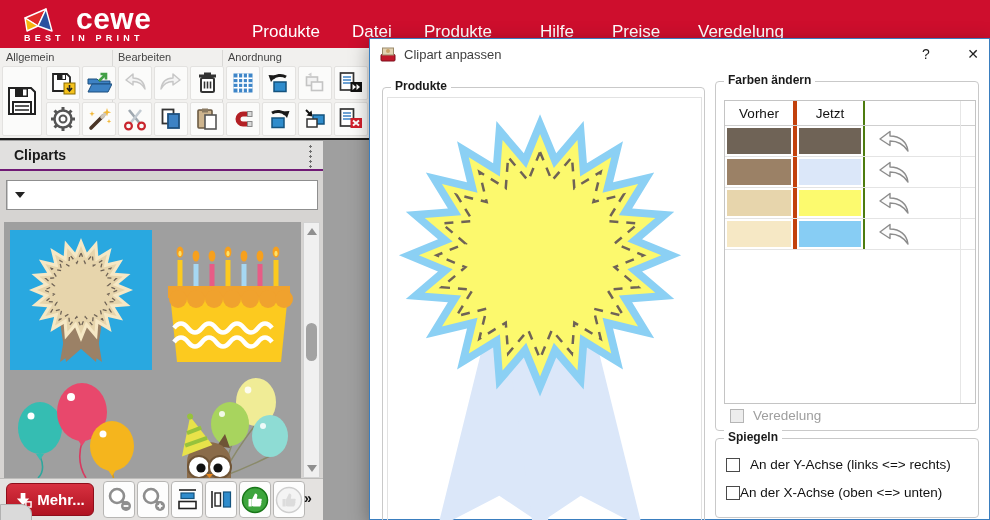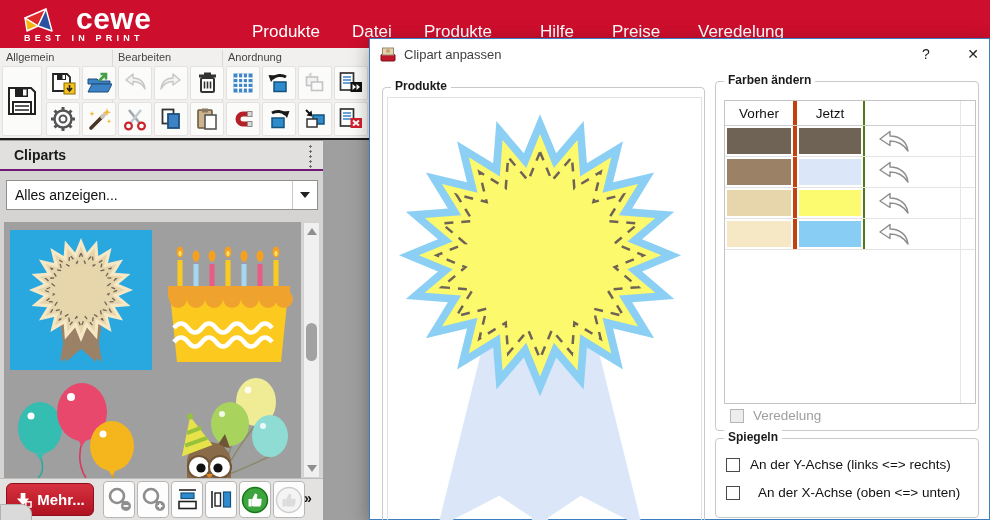--- a/index.html
+++ b/index.html
@@ -283,21 +283,20 @@
   </div>
 </div>
 
 <div class="abs panel">
   <div class="abs panel-head">
     <span class="abs panel-title">Cliparts</span>
     <div class="abs dots"></div>
   </div>
 
   <div class="abs dropdown">
-    <span class="dropdown-text">Alles anzeigen...</span>
     <span class="dd-btn">
       <span class="dd-arrow"></span>
     </span>
   </div>
 
   <div class="abs grid">
 
     <div class="thumb" style="left: 6px; top: 8px; width: 142px; height: 140px; background: rgb(41, 168, 224);">
       <svg width="142" height="140" viewBox="0 0 142 140">
         <polygon points="62,62 95,72 86,132 70,118 50,132" fill="#9b8166"></polygon>
@@ -549,18 +548,18 @@
       <span class="cb-label disabled">Veredelung</span>
     </div>
   </div>
 
   <div class="abs groupbox" style="left:345px;top:399px;width:264px;height:80px">
     <span class="gb-label">Spiegeln</span>
     <div class="abs" style="left:10px;top:18px;display:flex;align-items:center;gap:10px">
       <span class="cb"></span>
       <span class="cb-label">An der Y-Achse (links &lt;=&gt; rechts)</span>
     </div>
-    <div class="abs" style="left:10px;top:46px;display:flex;align-items:center;gap:18px">
+    <div class="abs" style="left:10px;top:46px;display:flex;align-items:center;gap:0">
       <span class="cb"></span>
       <span class="cb-label">An der X-Achse (oben &lt;=&gt; unten)</span>
     </div>
   </div>
 </div>
 
 </body></html>

